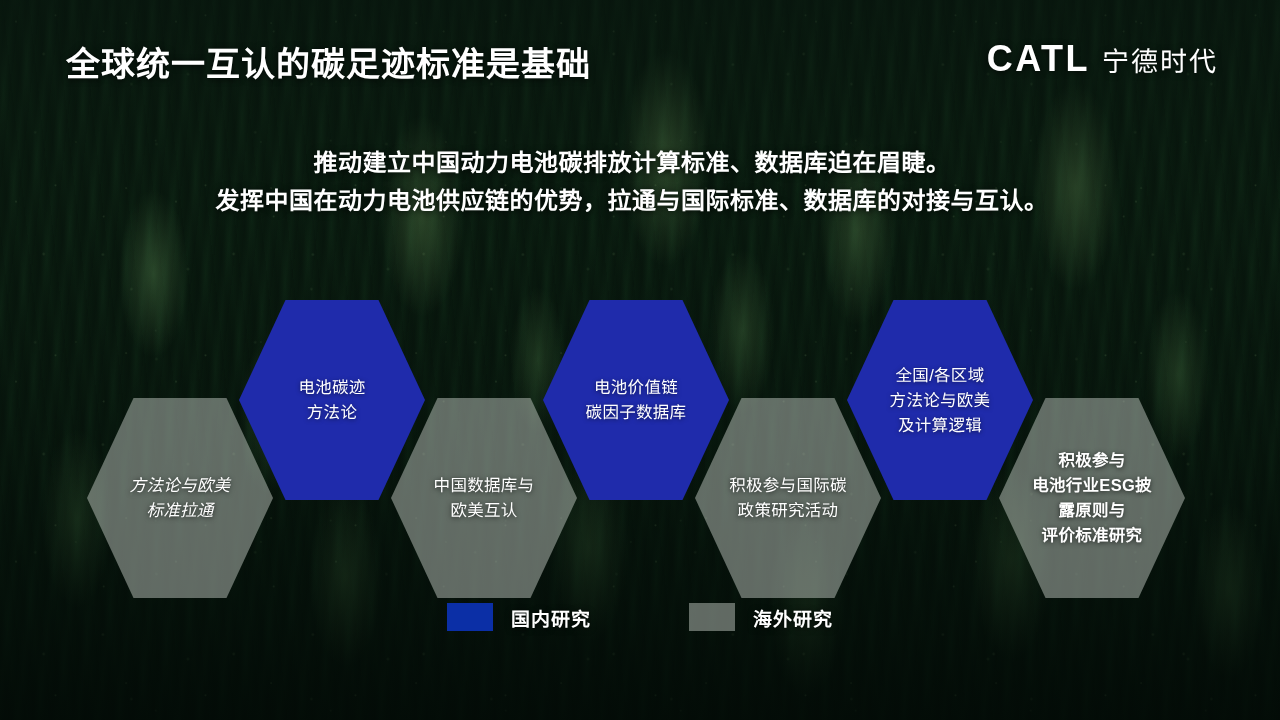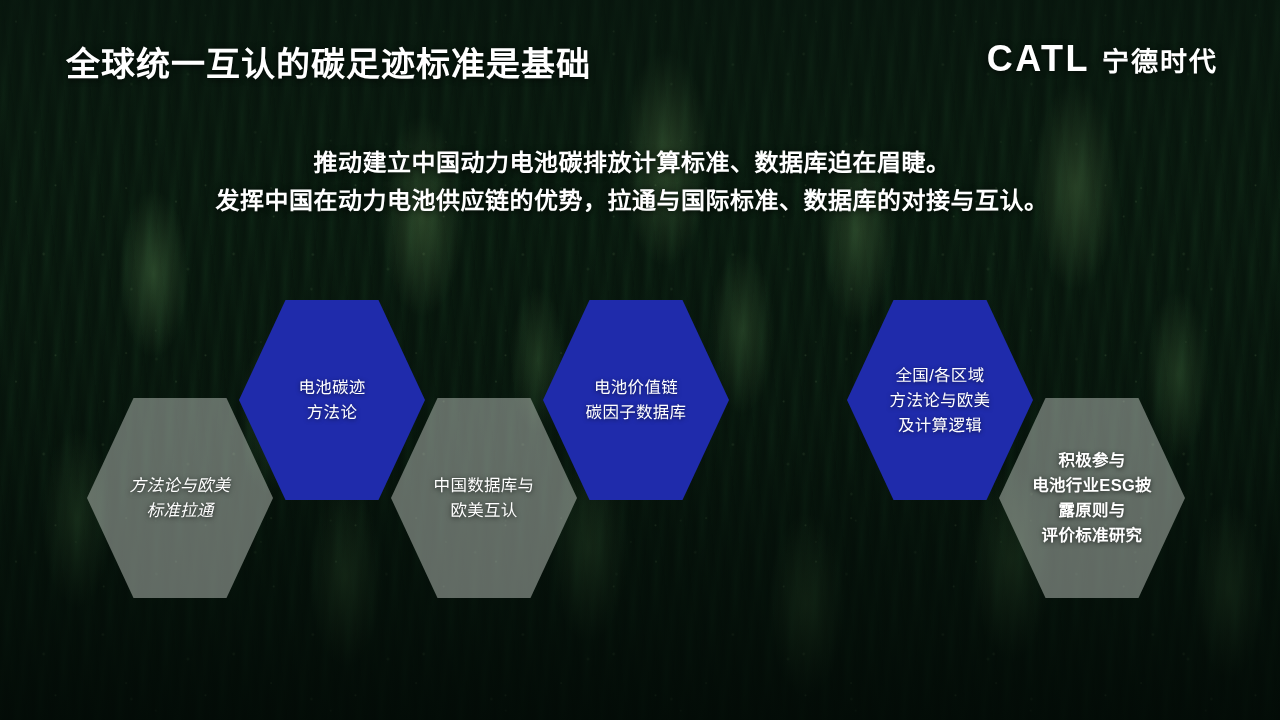--- a/index.html
+++ b/index.html
@@ -139,21 +139,21 @@
   .brand-latin {
     color: #ffffff;
     font-size: 36px;
     font-weight: bold;
     letter-spacing: 2.5px;
     font-family: "Liberation Sans", "DejaVu Sans", sans-serif;
   }
   .brand-cn {
     color: #ffffff;
     font-size: 27px;
-    font-weight: bold;
+    font-weight: normal;
     letter-spacing: 2px;
   }
 
   
   .lead {
     position: absolute;
     left: 0;
     top: 144px;
     width: 1264px;
     text-align: center;
@@ -268,31 +268,47 @@
           <span>中国数据库与</span>
           <span>欧美互认</span>
         </div>
       </div>
       <div class="hex hex-blue" style="left: 543px; top: 300px;">
         <div class="hex-label">
           <span>电池价值链</span>
           <span>碳因子数据库</span>
         </div>
       </div>
+      <div class="hex hex-gray" style="left: 695px; top: 398px;">
+        <div class="hex-label">
+          <span>积极参与国际碳</span>
+          <span>政策研究活动</span>
+        </div>
+      </div>
       <div class="hex hex-blue" style="left: 847px; top: 300px;">
         <div class="hex-label">
           <span>全国/各区域</span>
           <span>方法论与欧美</span>
           <span>及计算逻辑</span>
         </div>
       </div>
       <div class="hex hex-gray" style="left: 999px; top: 398px; font-weight: bold;">
         <div class="hex-label">
           <span>积极参与</span>
           <span>电池行业ESG披</span>
           <span>露原则与</span>
           <span>评价标准研究</span>
         </div>
       </div>
     </div>
 
+  <div class="legend" id="legend">
+      <div class="legend-item">
+        <div class="legend-swatch blue"></div>
+        <div class="legend-text">国内研究</div>
+      </div>
+      <div class="legend-item">
+        <div class="legend-swatch gray"></div>
+        <div class="legend-text">海外研究</div>
+      </div>
+    </div>
 
 </div>
 
 </body></html>

